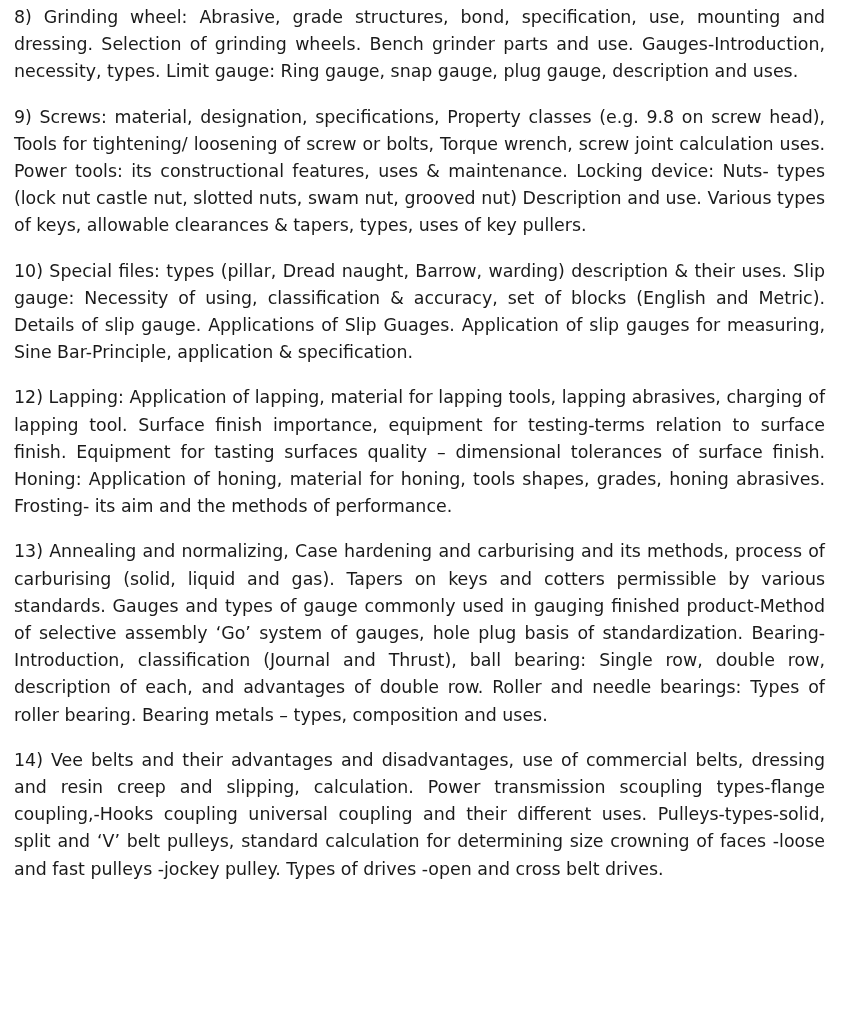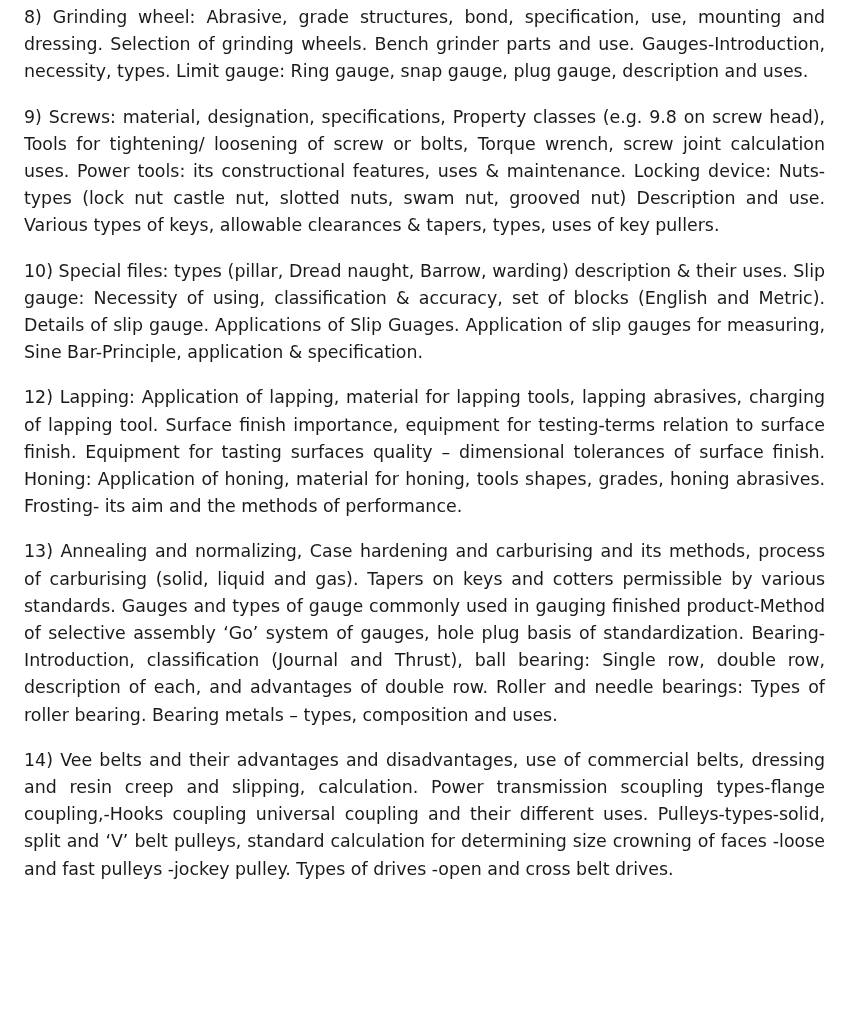--- a/index.html
+++ b/index.html
@@ -9,21 +9,21 @@
     }
     body {
       width: 845px;
       height: 1024px;
       overflow: hidden;
     }
     .page {
       box-sizing: border-box;
       width: 845px;
       height: 1024px;
-      padding: 4px 20px 0 24px;
+      padding: 4px 20px 0 14px;
       background: #ffffff;
       color: #1a1a1a;
       font-family: "DejaVu Sans", sans-serif;
       font-size: 17.4px;
       line-height: 27.2px;
     }
     .para {
       margin: 0 0 18px 0;
       text-align: justify;
       text-align-last: left;

